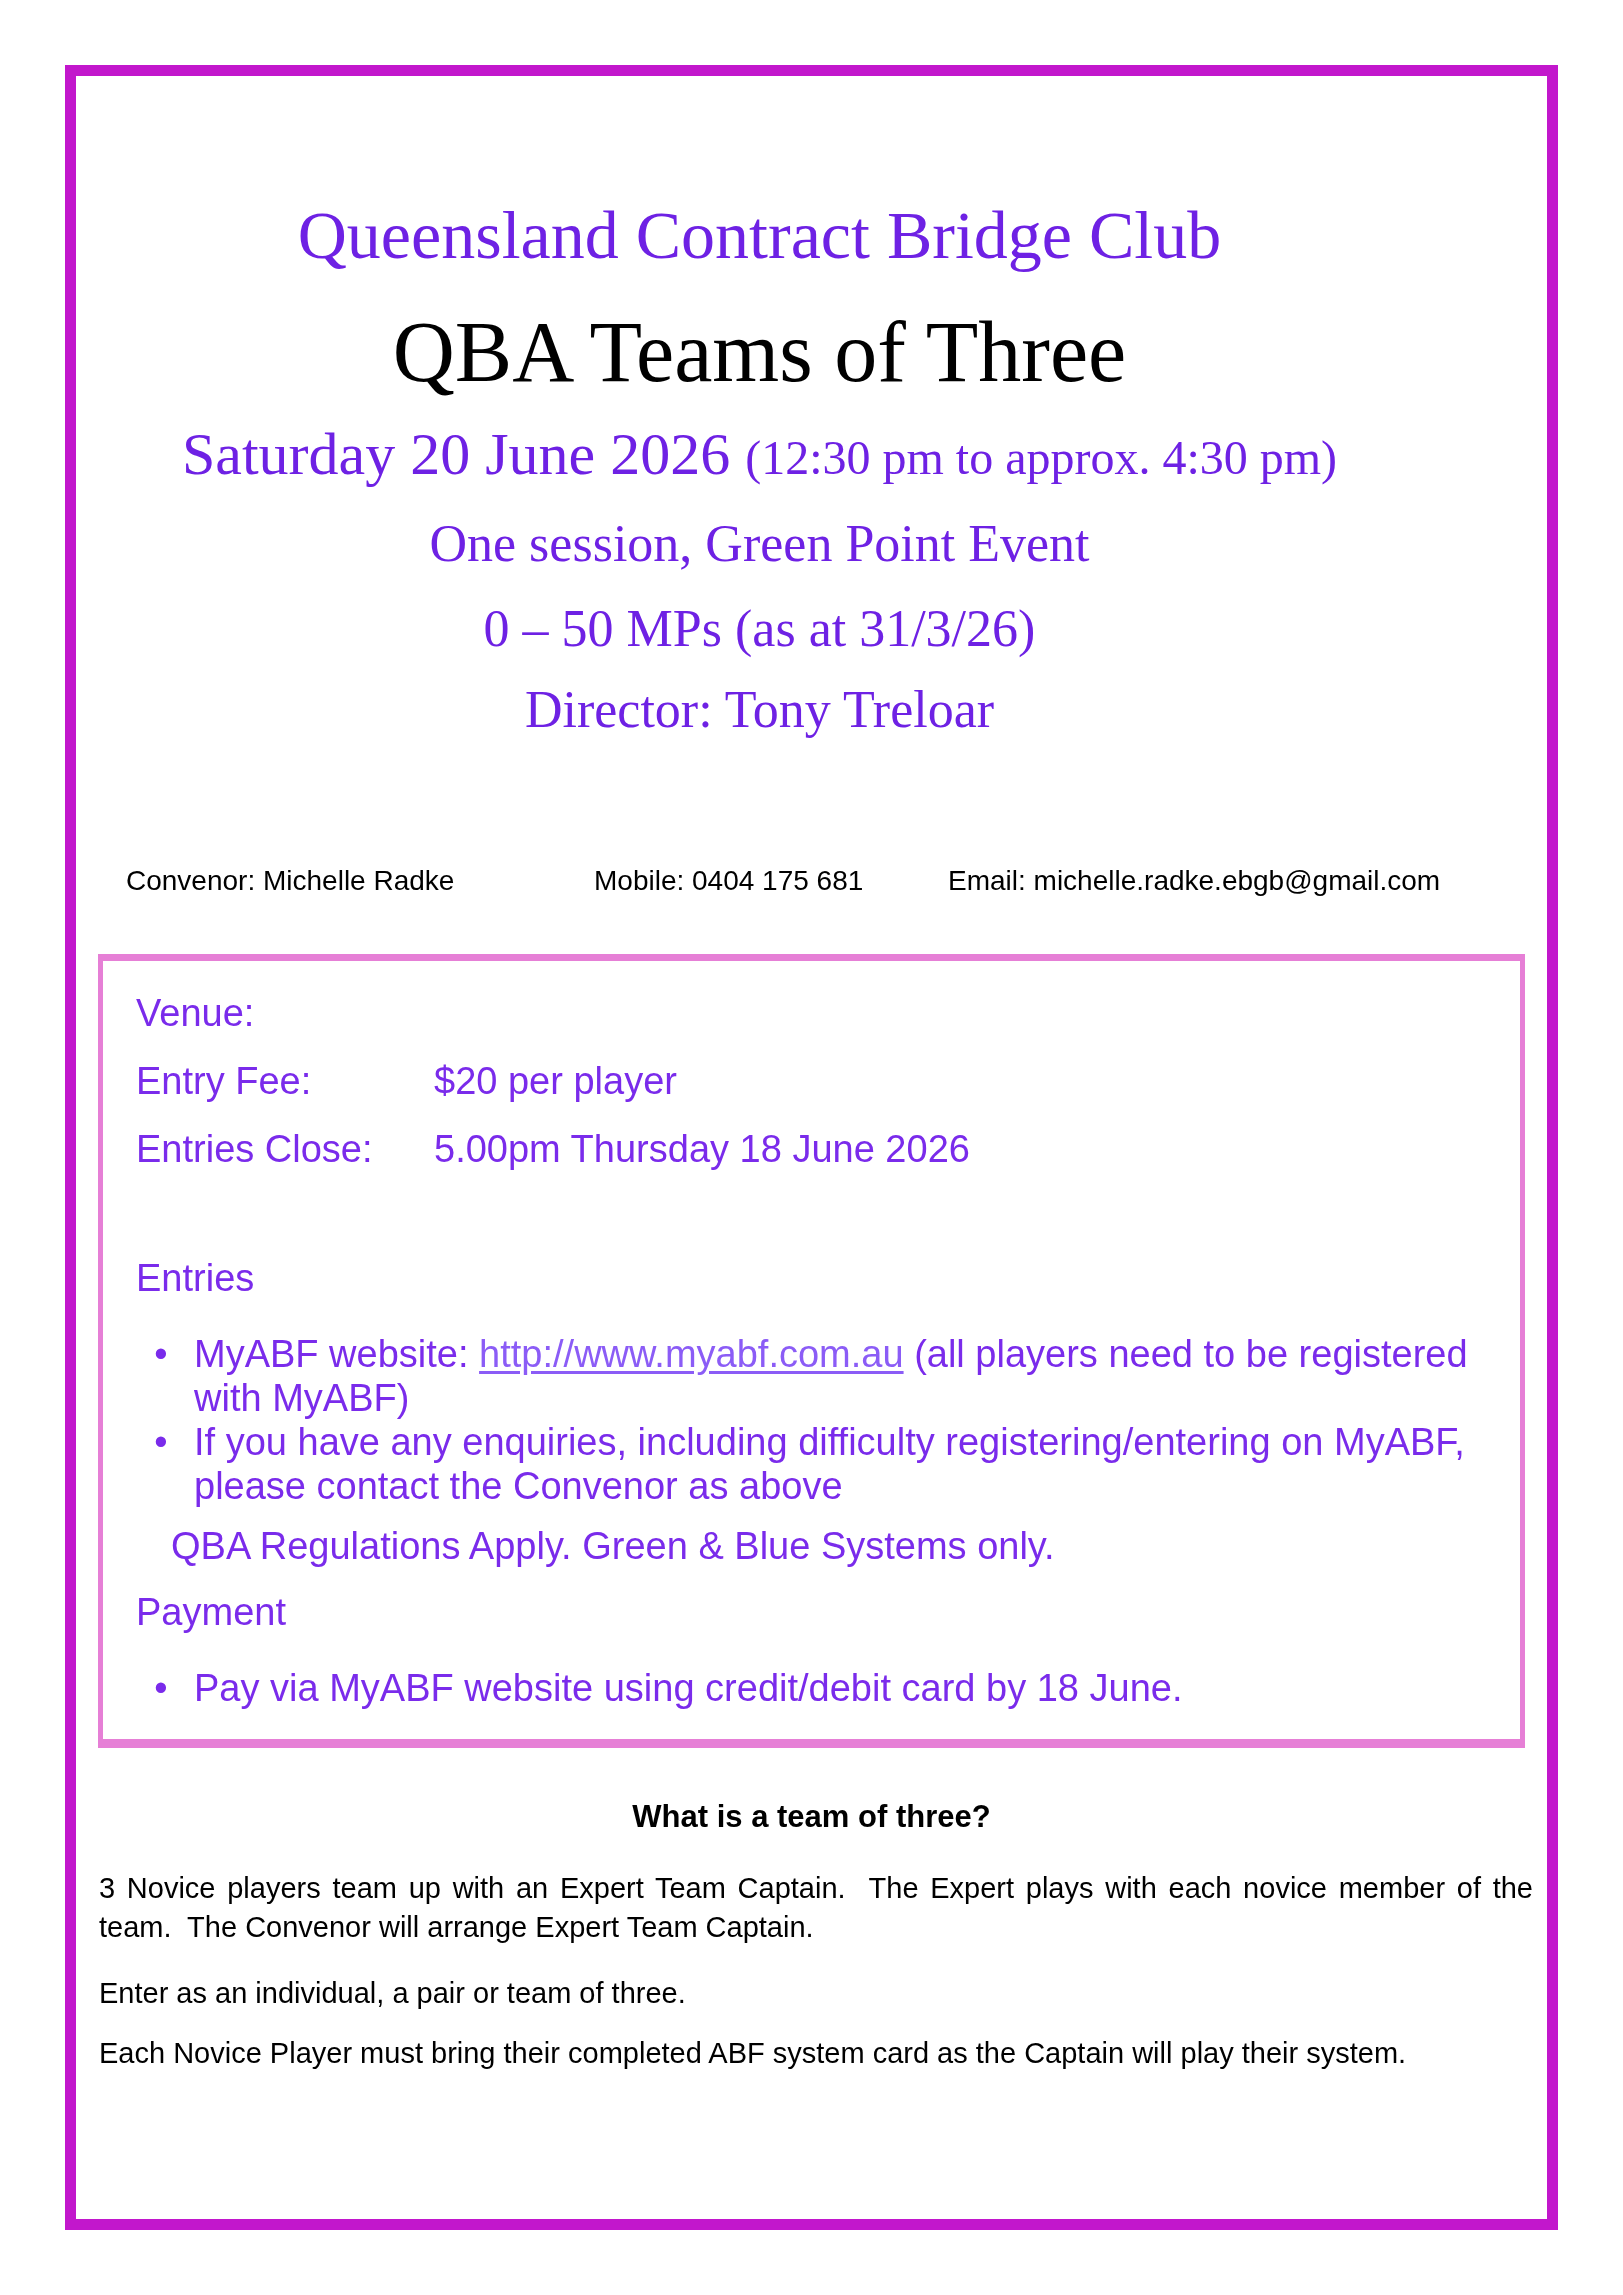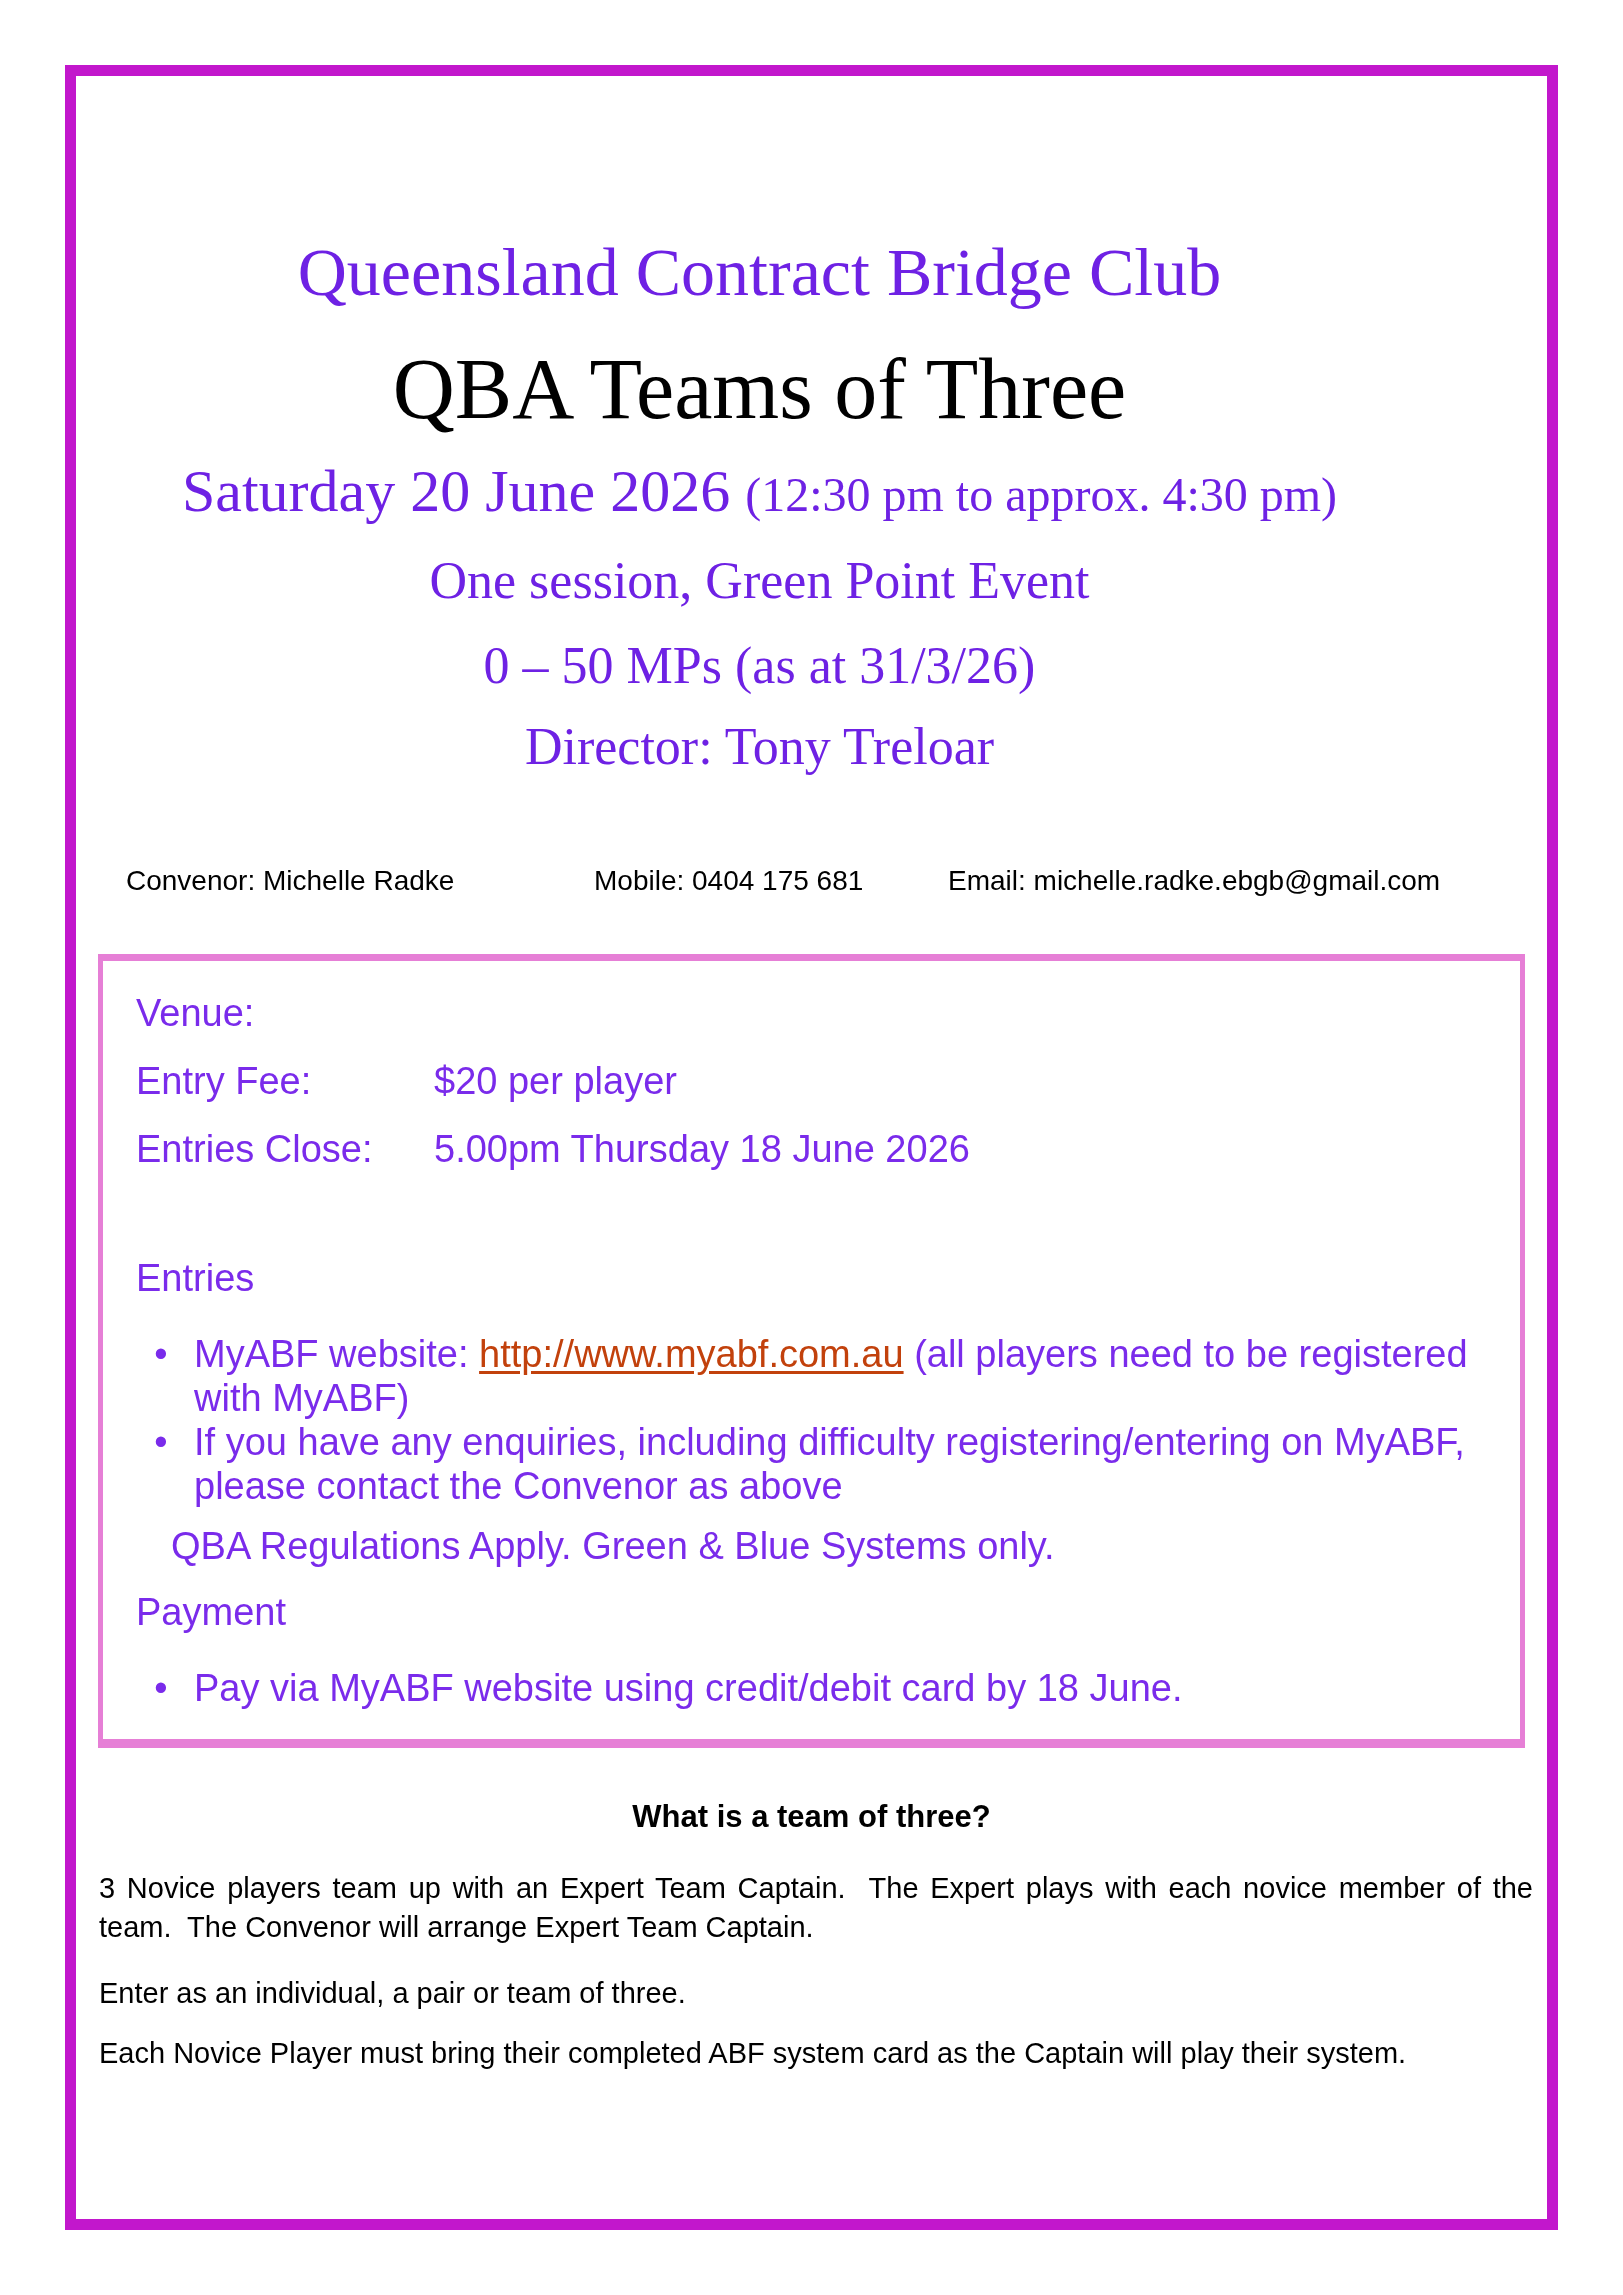--- a/index.html
+++ b/index.html
@@ -21,21 +21,20 @@
 
   
   .title-line {
     position:absolute;
     left:77px; width:1365px;
     text-align:center;
     font-family:"Liberation Serif", serif;
     color:#6E21E4;
     line-height:1;
     white-space:nowrap;
-    margin-top:37px;
   }
   .t1 { top:201px; font-size:68px; }
   .t2 { top:309px; font-size:86px; font-weight:normal; color:#000000; }
   .t3 { top:424px; font-size:60px; }
   .t3 .paren { font-size:48px; }
   .t4 { top:518px; font-size:52px; }
   .t5 { top:603px; font-size:52px; }
   .t6 { top:684px; font-size:52px; }
 
   
@@ -88,21 +87,21 @@
     line-height:44px;
   }
   ul.bullets li::before {
     content:"\2022";
     position:absolute;
     left:18.3px;
   }
   .link {
     text-decoration:underline;
     text-underline-offset:3.9px;
-    color:#c2410c;
+    color:#8b5cf6;
     cursor:pointer;
   }
   .regulations { margin-top:21.6px; line-height:33px; margin-left:35px; }
   .regulations .bold { font-weight:normal; }
 
   
   .what-heading {
     position:absolute;
     top:1801px; left:77px; width:1469px;
     text-align:center;

